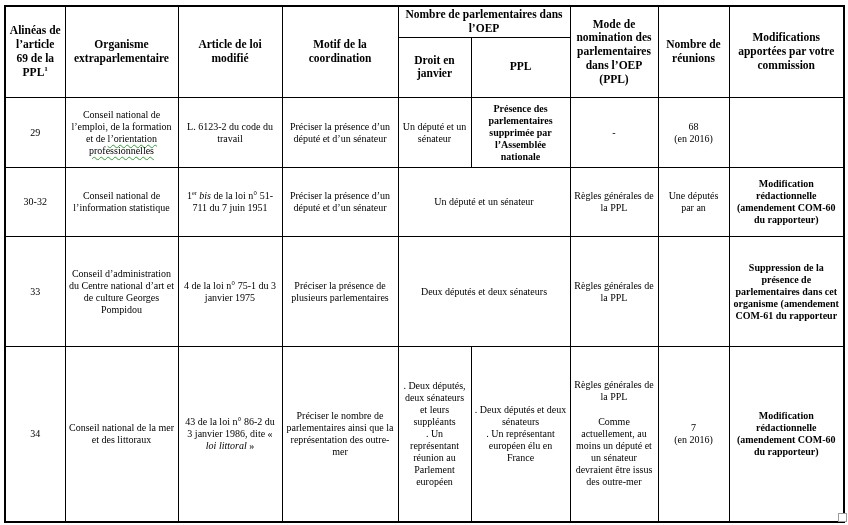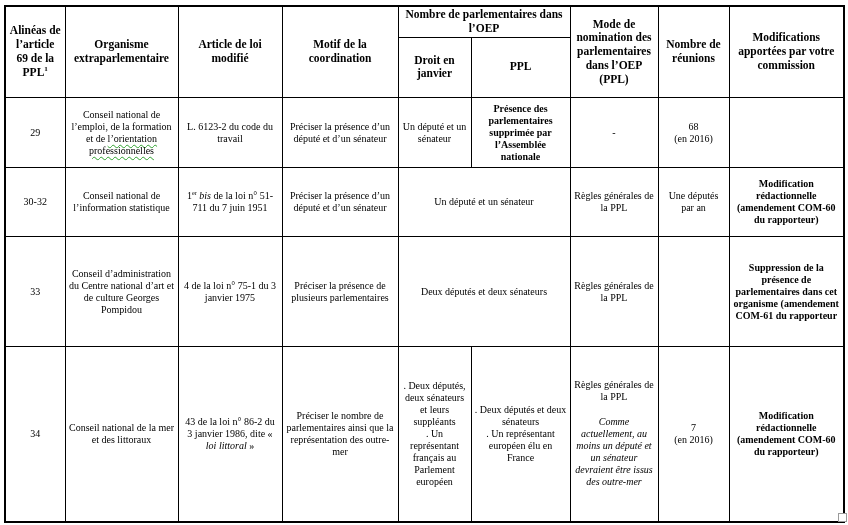--- a/index.html
+++ b/index.html
@@ -46,21 +46,21 @@
     line-height: 0;
   }
   .spellcheck {
     text-decoration: underline;
     text-decoration-style: wavy;
     text-decoration-color: #2ea12e;
     text-decoration-thickness: 1px;
     text-underline-offset: 2px;
   }
   .para { margin: 0; text-align: center; }
-  .para + .para.gap { margin-top: 13px; font-style: italic; }
+  .para + .para.gap { margin-top: 13px; }
   .line { display: block; }
   .resize-handle {
     position: absolute;
     right: 1px;
     bottom: 3px;
     width: 7px;
     height: 7px;
     border: 1px solid #9a9a9a;
     background: #ffffff;
   }
@@ -144,21 +144,21 @@
 
     <tr style="height:175px">
       <td>34</td>
       <td>Conseil national de la mer et des littoraux</td>
       <td>
         <span>43 de la loi n° 86-2 du 3 janvier 1986, dite « </span><span class="italic">loi littoral</span><span> »</span>
       </td>
       <td>Préciser le nombre de parlementaires ainsi que la représentation des outre-mer</td>
       <td>
         <p class="para">. Deux députés, deux sénateurs et leurs suppléants</p>
-        <p class="para">. Un représentant français au Parlement européen</p>
+        <p class="para">. Un représentant réunion au Parlement européen</p>
       </td>
       <td>
         <p class="para">. Deux députés et deux sénateurs</p>
         <p class="para">. Un représentant européen élu en France</p>
       </td>
       <td>
         <p class="para">Règles générales de la PPL</p>
         <p class="para gap">Comme actuellement, au moins un député et un sénateur devraient être issus des outre-mer</p>
       </td>
       <td>

